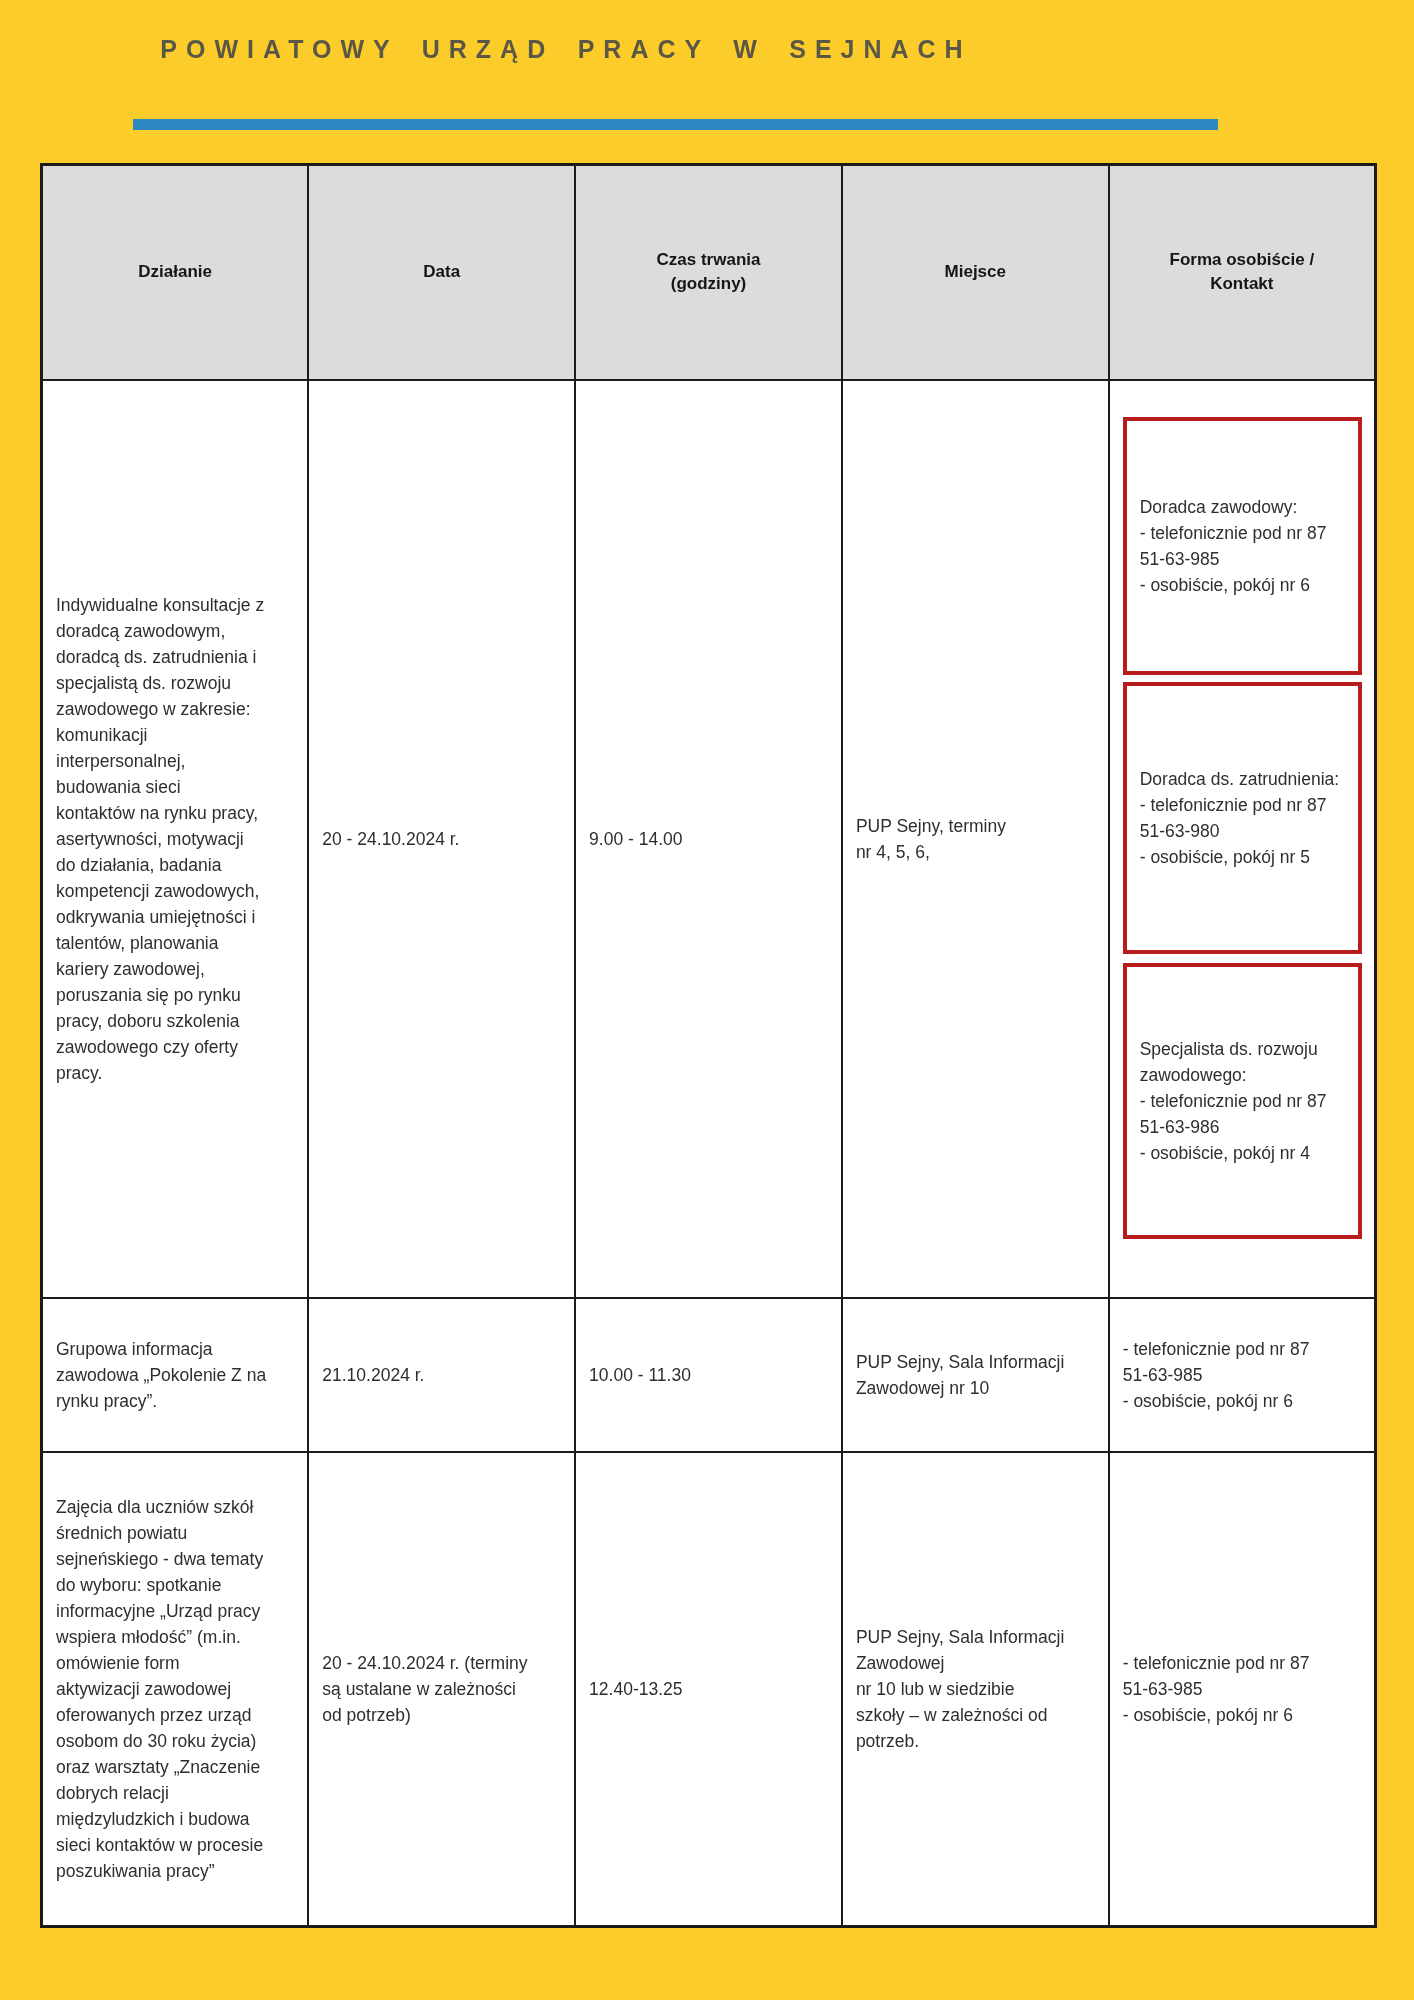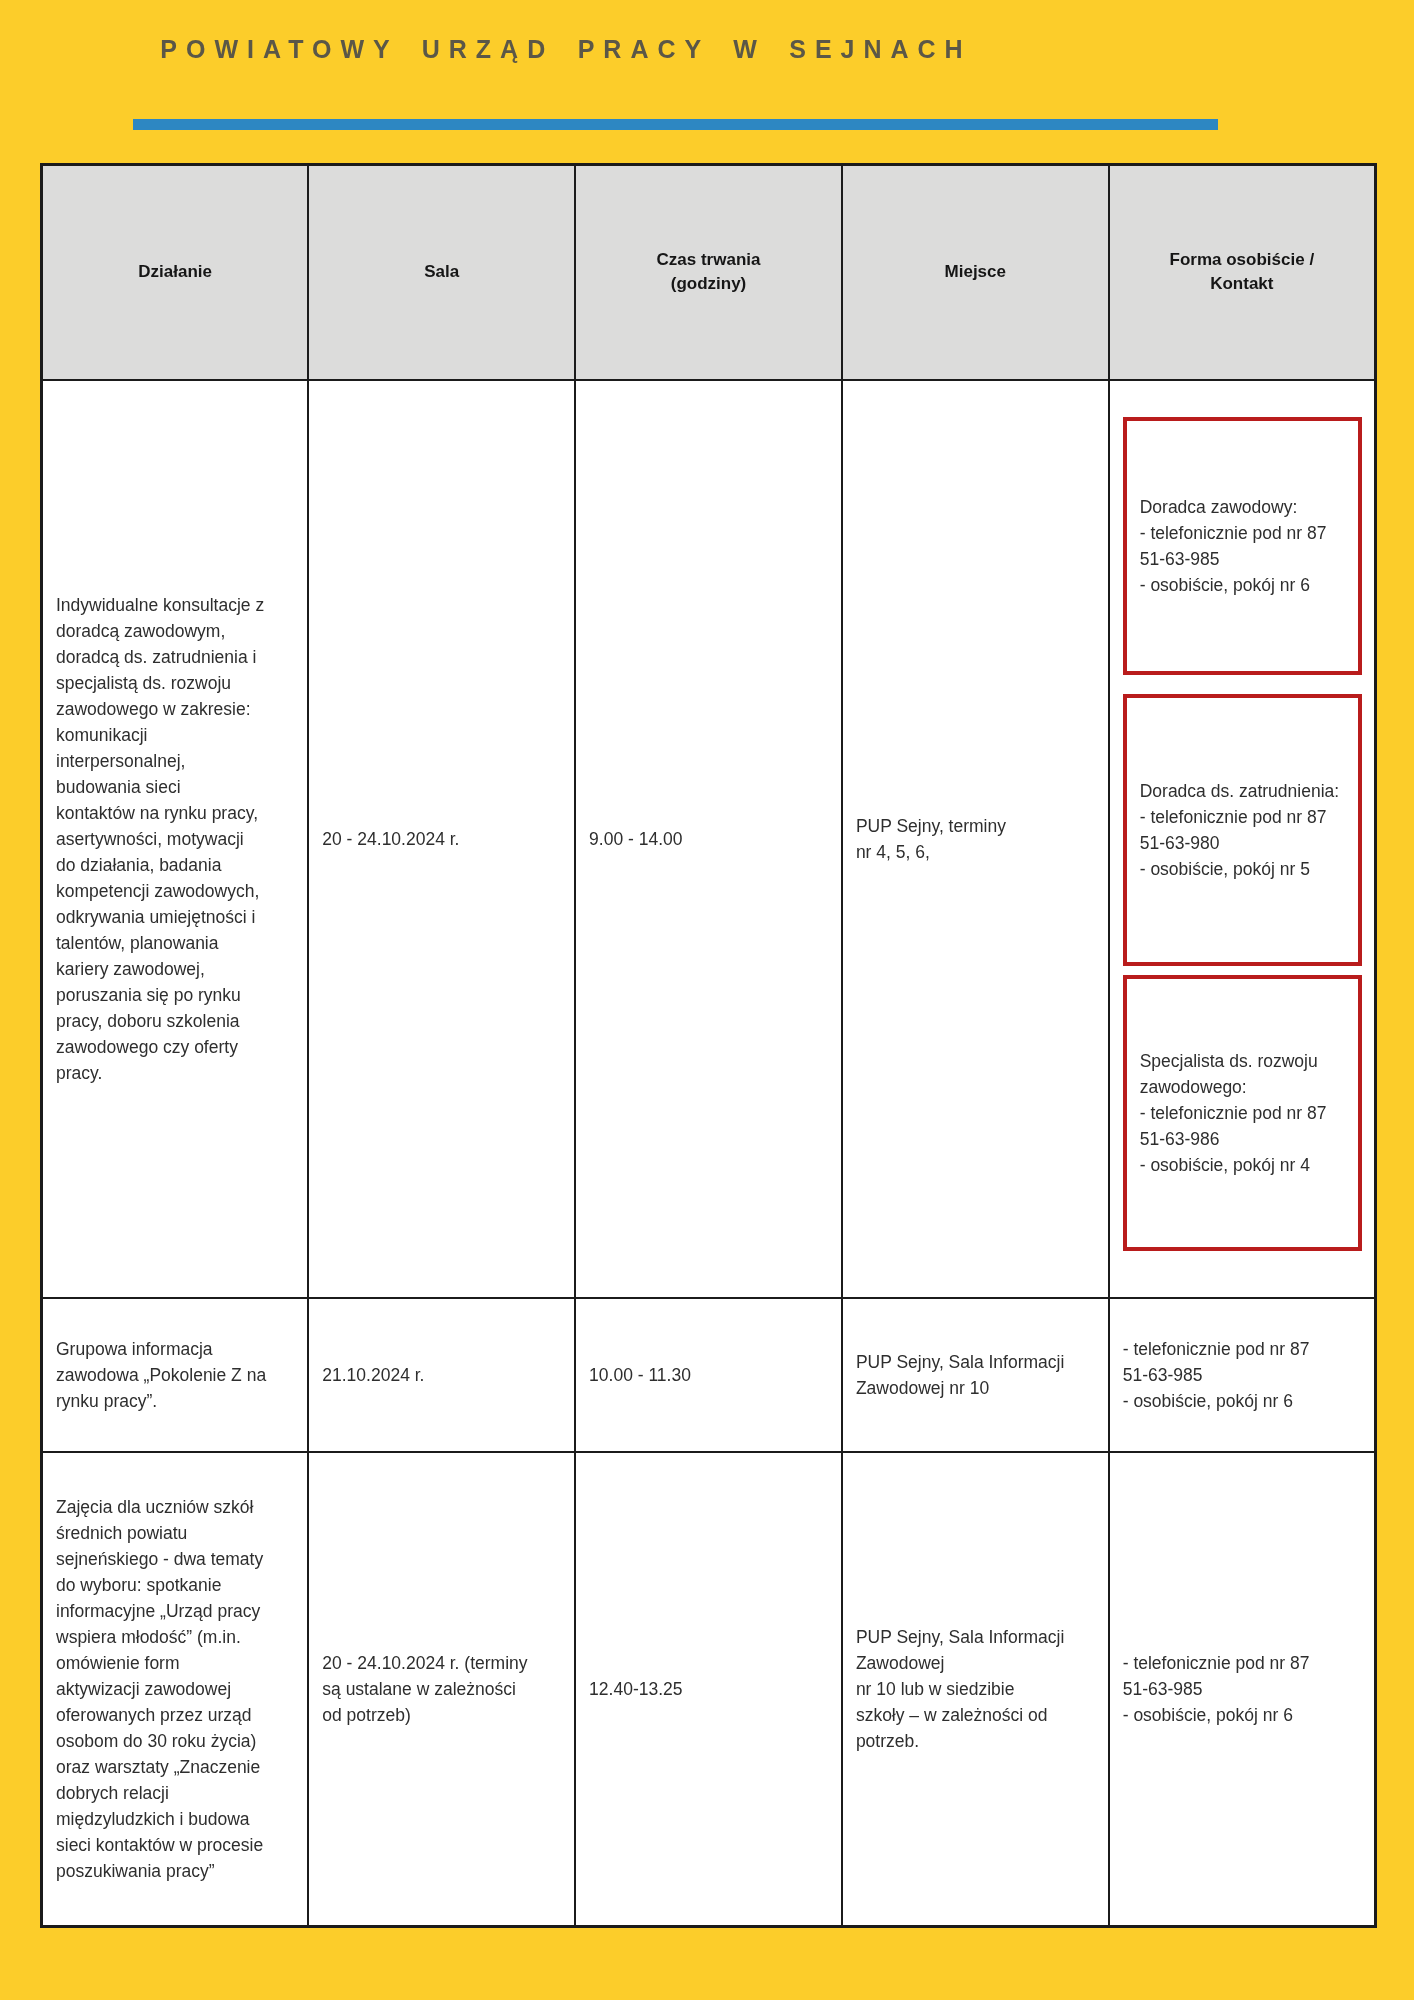--- a/index.html
+++ b/index.html
@@ -76,21 +76,21 @@
   }
   .stack .box {
     border: 4px solid #b91c1c;
     display: flex;
     align-items: center;
     padding: 0 10px 0 13px;
     white-space: pre-line;
     box-sizing: border-box;
   }
   .box-1 { height: 258px; margin-top: 0; }
-  .box-2 { height: 272px; margin-top: 19px; }
+  .box-2 { height: 272px; margin-top: 7px; }
   .box-3 { height: 276px; margin-top: 9px; }
 </style>
 </head>
 <body>
 
 <div class="header-block">
   <div>POWIATOWY URZĄD PRACY W SEJNACH</div>
 </div>
 
 <div class="accent-bar"></div>
@@ -99,21 +99,21 @@
   <colgroup>
     <col style="width:20%">
       <col style="width:20%">
       <col style="width:20%">
       <col style="width:20%">
       <col style="width:20%">
   </colgroup>
   <thead>
     <tr class="header-row">
       <th>Działanie</th>
-      <th>Sala</th>
+      <th>Data</th>
       <th>Czas trwania
 (godziny)</th>
       <th>Miejsce</th>
       <th>Forma osobiście /
 Kontakt</th>
     </tr>
   </thead>
   <tbody>
     <tr class="body-row-1">
       <td>Indywidualne konsultacje z

